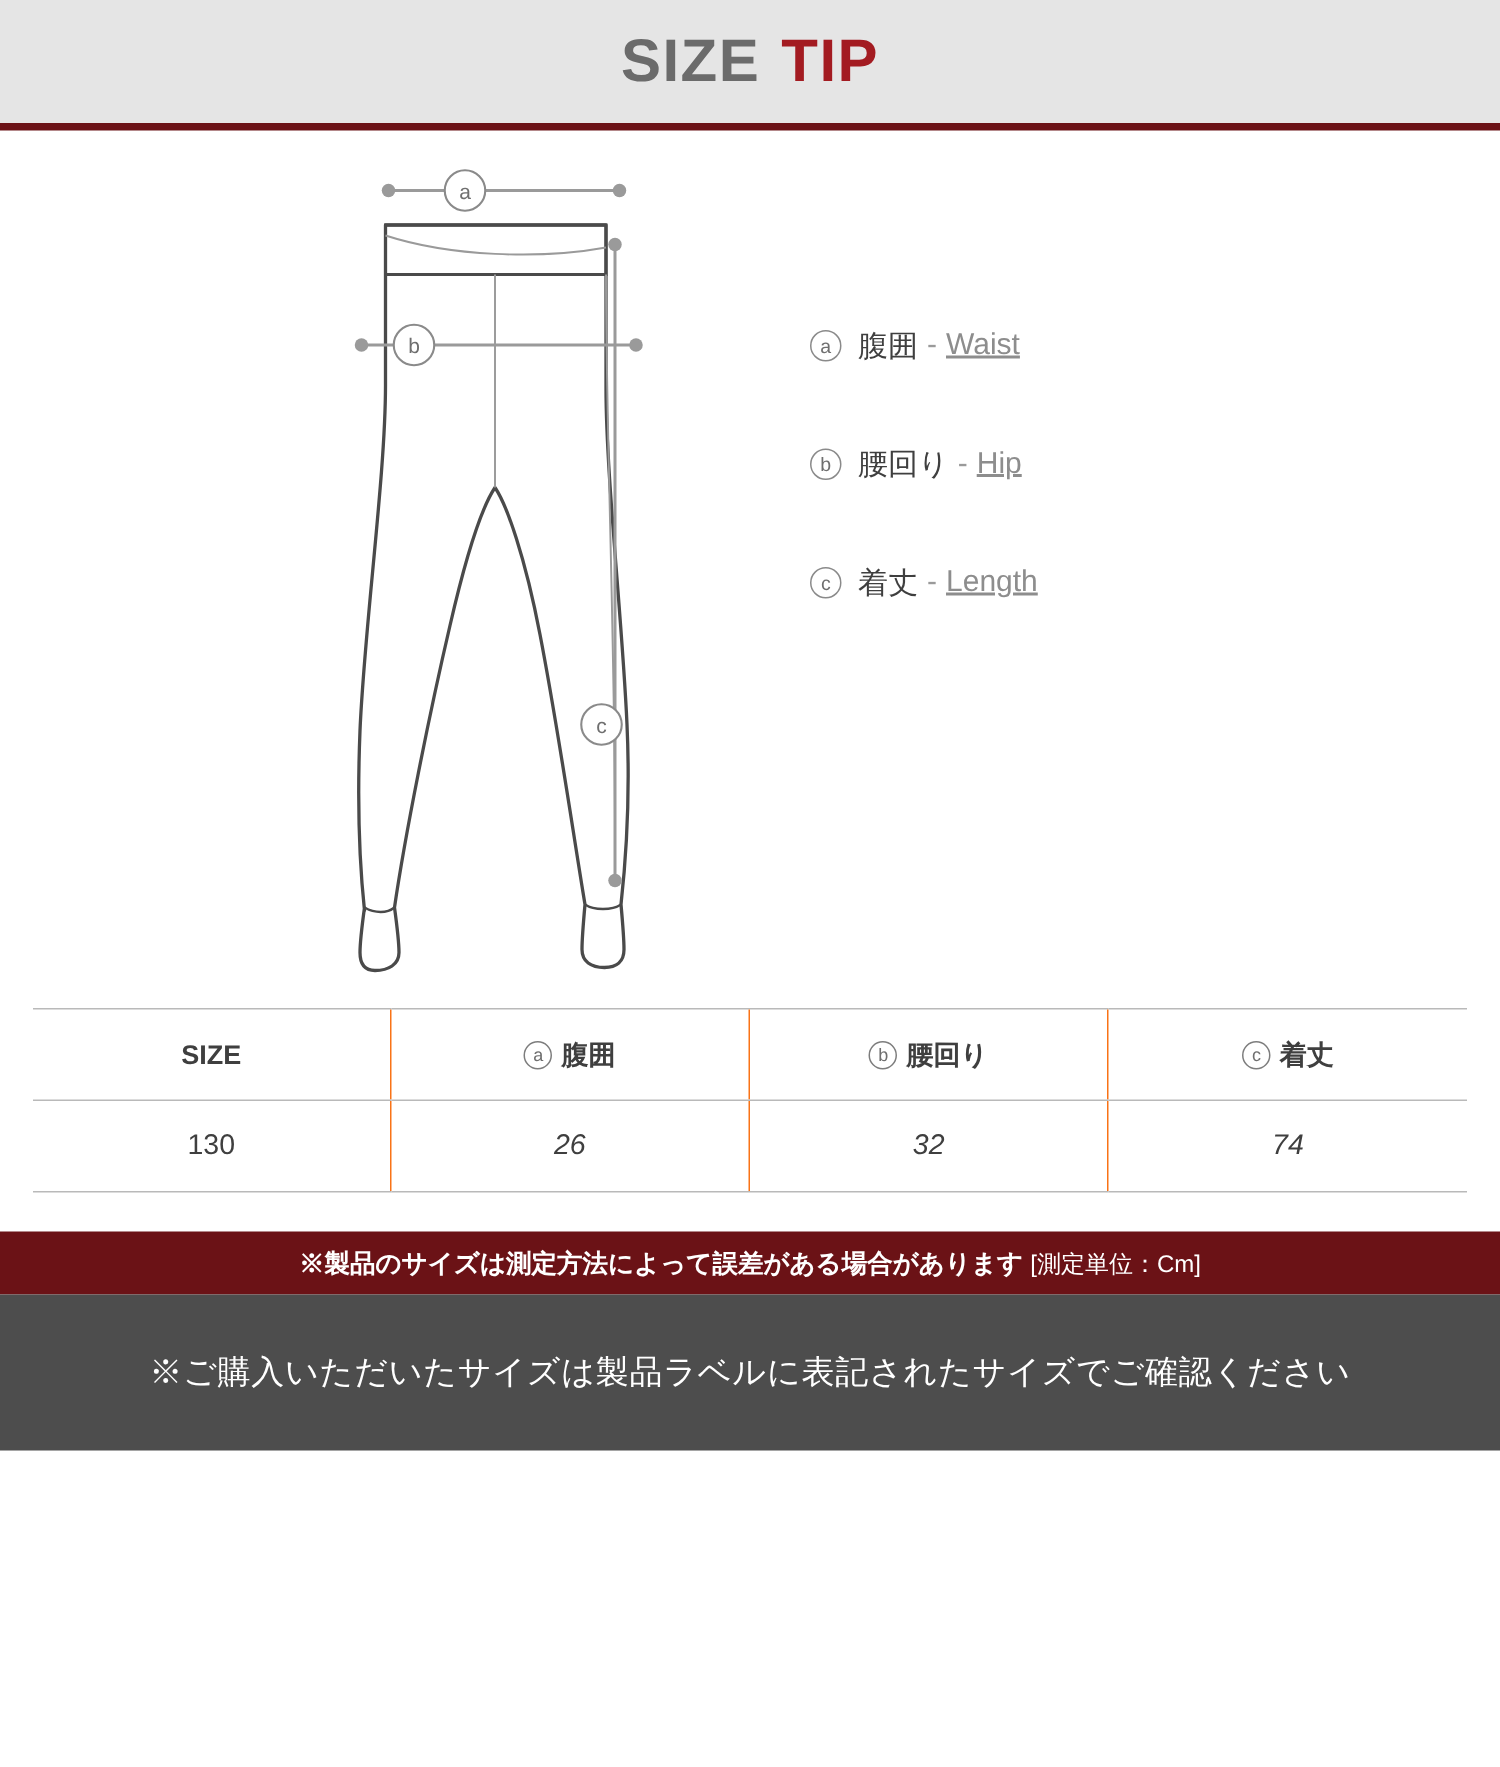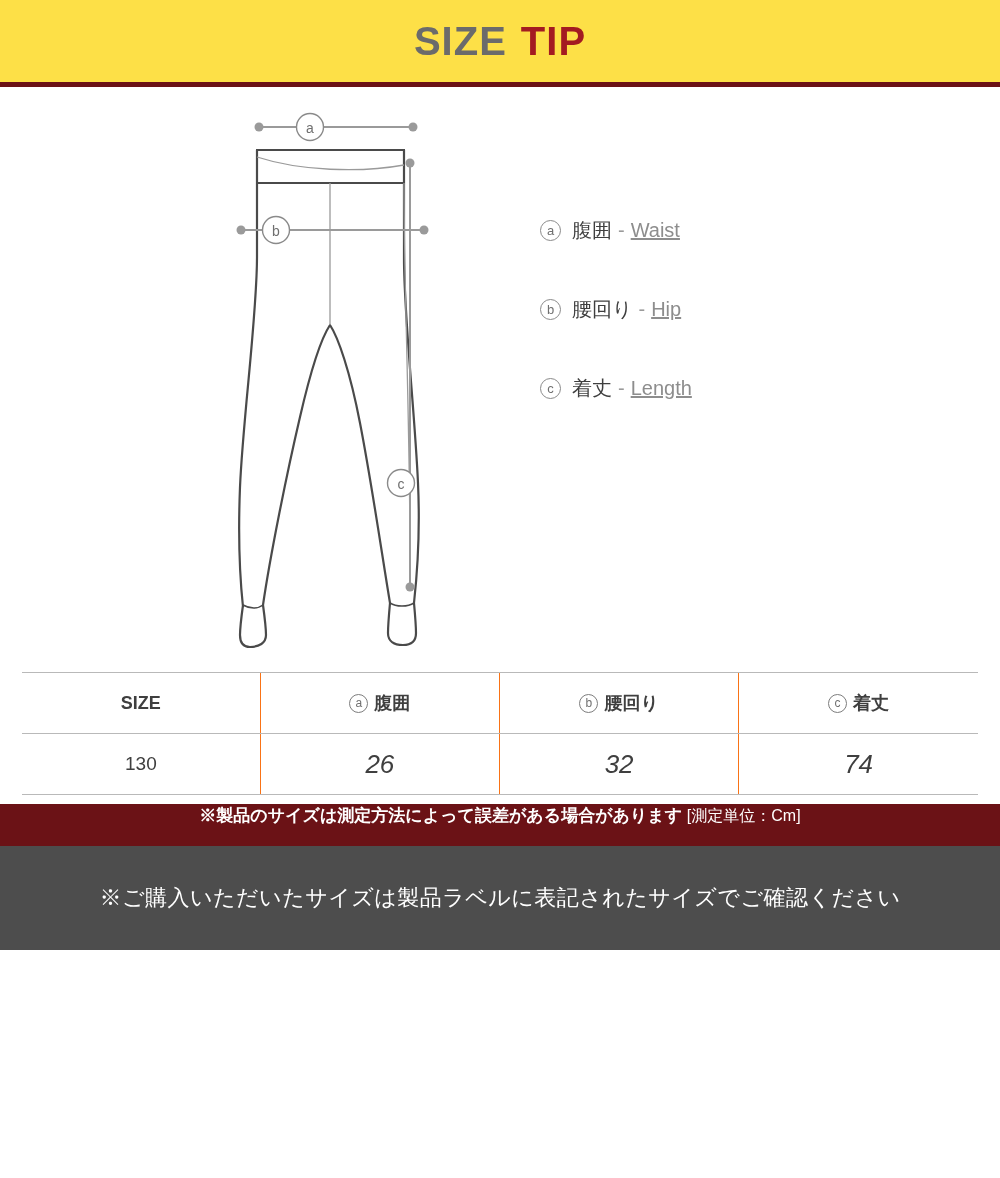--- a/index.html
+++ b/index.html
@@ -16,21 +16,21 @@
     position: relative;
     overflow: hidden;
   }
 
   
   .header {
     height: 82px;
     display: flex;
     align-items: center;
     justify-content: center;
-    background: #fde047;
+    background: #e5e5e5;
   }
   .header-title {
     font-size: 40px;
     font-weight: bold;
     letter-spacing: 1px;
   }
   .header-title .word1 { color: #6b6b6b; }
   .header-title .word2 { color: #a31b21; margin-left: 14px; }
 
   .header-rule {
@@ -105,46 +105,46 @@
   table.size-table td + td {
     border-left: 1px solid #f97316;
     margin-left: 30px;
   }
   table.size-table tbody td:first-child {
     font-weight: normal;
     font-size: 19px;
   }
   table.size-table tbody td.measure {
     font-style: italic;
-    font-size: 26px;
+    font-size: 19px;
   }
   .col-size { width: 238px; }
   .col-m { width: 239px; }
   .th-badge {
     display: inline-block;
     width: 19px;
     height: 19px;
     border: 1.3px solid #7d7d7d;
     border-radius: 50%;
     font-size: 12px;
     line-height: 17px;
     text-align: center;
     color: #6f6f6f;
     font-weight: normal;
     margin-right: 6px;
     vertical-align: 2px;
   }
 
   
   .note-bar {
-    margin-top: 9px;
+    margin-top: 26px;
     background: #6b1216;
     height: 42px;
     display: flex;
-    align-items: flex-start;
+    align-items: center;
     justify-content: center;
   }
   .note-bar-text {
     color: #ffffff;
     font-size: 17px;
     font-weight: bold;
   }
   .note-bar-text .unit { font-weight: normal; font-size: 16px; }
 
   .bottom-bar {

